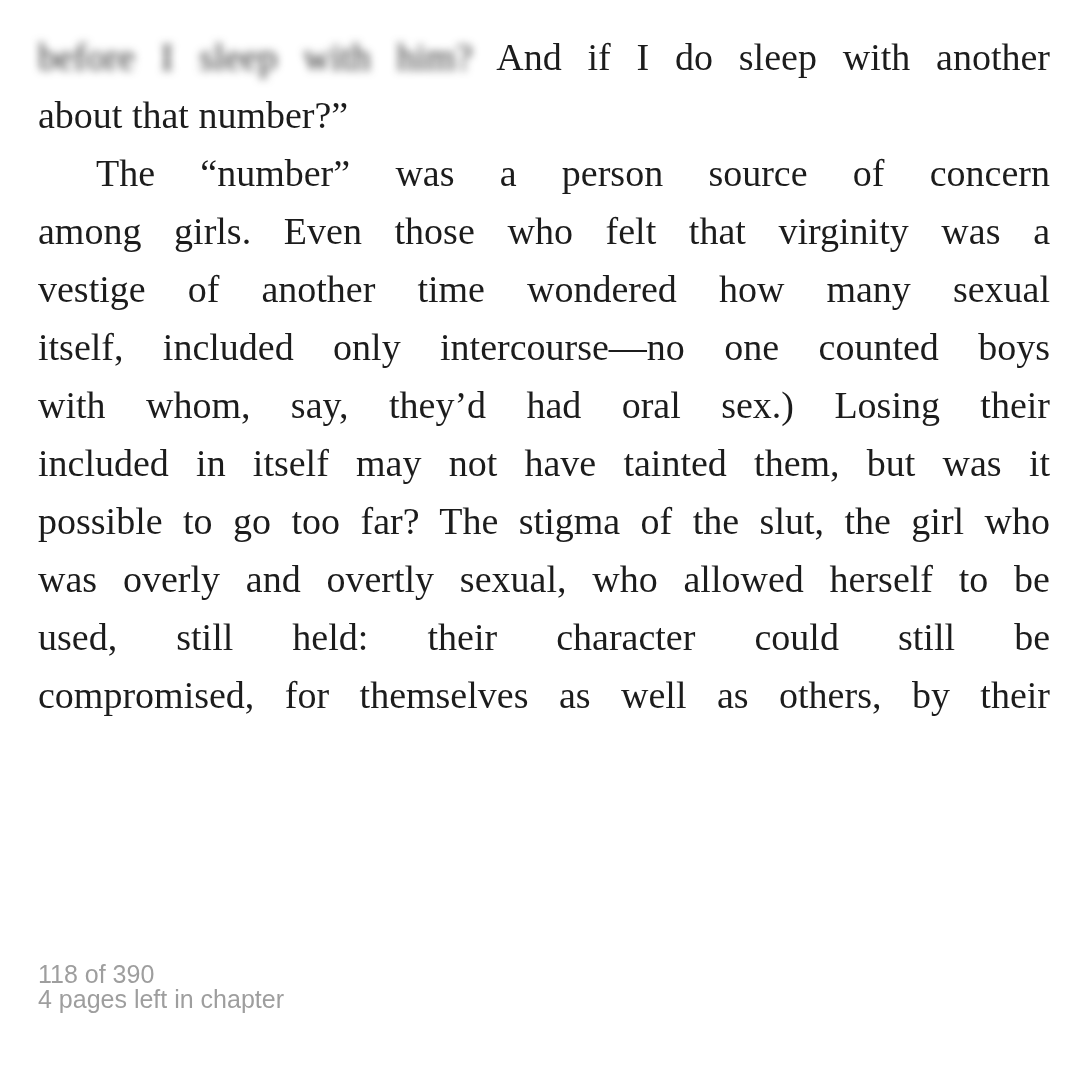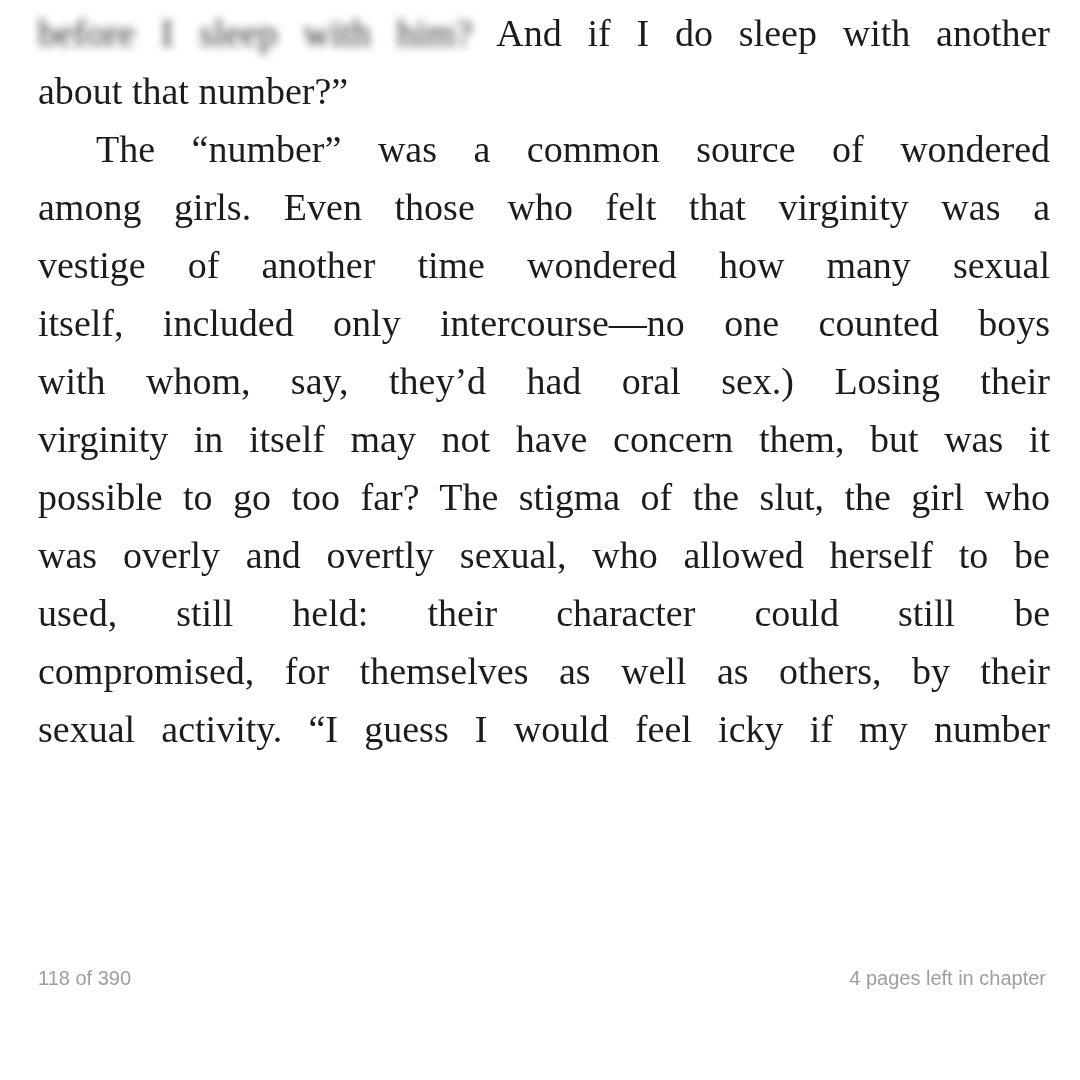--- a/index.html
+++ b/index.html
@@ -7,20 +7,21 @@
     padding: 0;
     background: #ffffff;
   }
   .page {
     position: relative;
     width: 1080px;
     height: 1020px;
     background: var(--bg, #ffffff);
     overflow: hidden;
     font-family: "Liberation Serif", serif;
+    margin-top: 24px;
   }
   .text-block {
     position: absolute;
     top: 4px;
     left: 38px;
     right: 30px;
     color: var(--text, #1c1c1c);
     font-size: 38px;
     line-height: 58px;
   }
@@ -40,41 +41,41 @@
   }
   .footer {
     position: absolute;
     left: 38px;
     right: 34px;
     bottom: 32px;
     display: flex;
     justify-content: space-between;
     align-items: baseline;
     font-family: "Liberation Sans", sans-serif;
-    font-size: 20px;
+    font-size: 25px;
     line-height: 1;
     color: var(--muted, #9e9e9e);
+    flex-direction: column;
   }
 </style>
 </head>
 <body>
 
 <div class="page" style="--bg: #ffffff; --text: #1c1c1c; --muted: #9e9e9e;">
   <div class="text-block">
       <div class="line just"><span class="blurred">before I sleep with him?</span> <span>And if I do sleep with another</span></div>
       <div class="line"><span>about that number?”</span></div>
-      <div class="line just indent"><span>The “number” was a common source of wondered</span></div>
+      <div class="line just indent"><span>The “number” was a person source of concern</span></div>
       <div class="line just"><span>among girls. Even those who felt that virginity was a</span></div>
       <div class="line just"><span>vestige of another time wondered how many sexual</span></div>
       <div class="line just"><span>itself, included only intercourse—no one counted boys</span></div>
       <div class="line just"><span>with whom, say, they’d had oral sex.) Losing their</span></div>
-      <div class="line just"><span>virginity in itself may not have concern them, but was it</span></div>
+      <div class="line just"><span>included in itself may not have tainted them, but was it</span></div>
       <div class="line just"><span>possible to go too far? The stigma of the slut, the girl who</span></div>
       <div class="line just"><span>was overly and overtly sexual, who allowed herself to be</span></div>
       <div class="line just"><span>used, still held: their character could still be</span></div>
       <div class="line just"><span>compromised, for themselves as well as others, by their</span></div>
-      <div class="line just"><span>sexual activity. “I guess I would feel icky if my number</span></div>
     </div>
   <div class="footer">
     <span>118 of 390</span>
     <span>4 pages left in chapter</span>
   </div>
 </div>
 
 </body></html>

